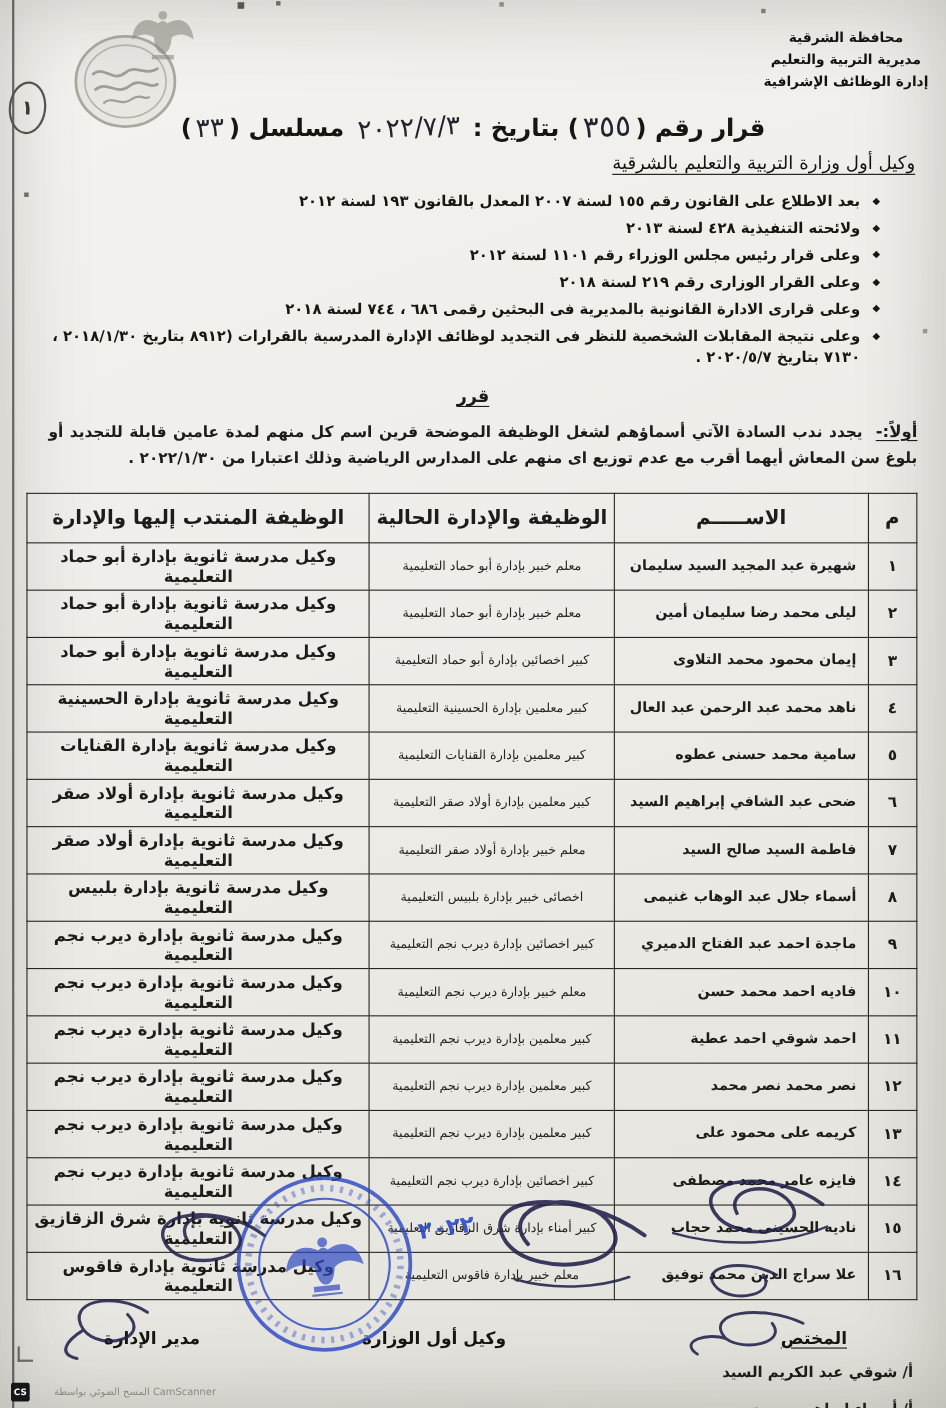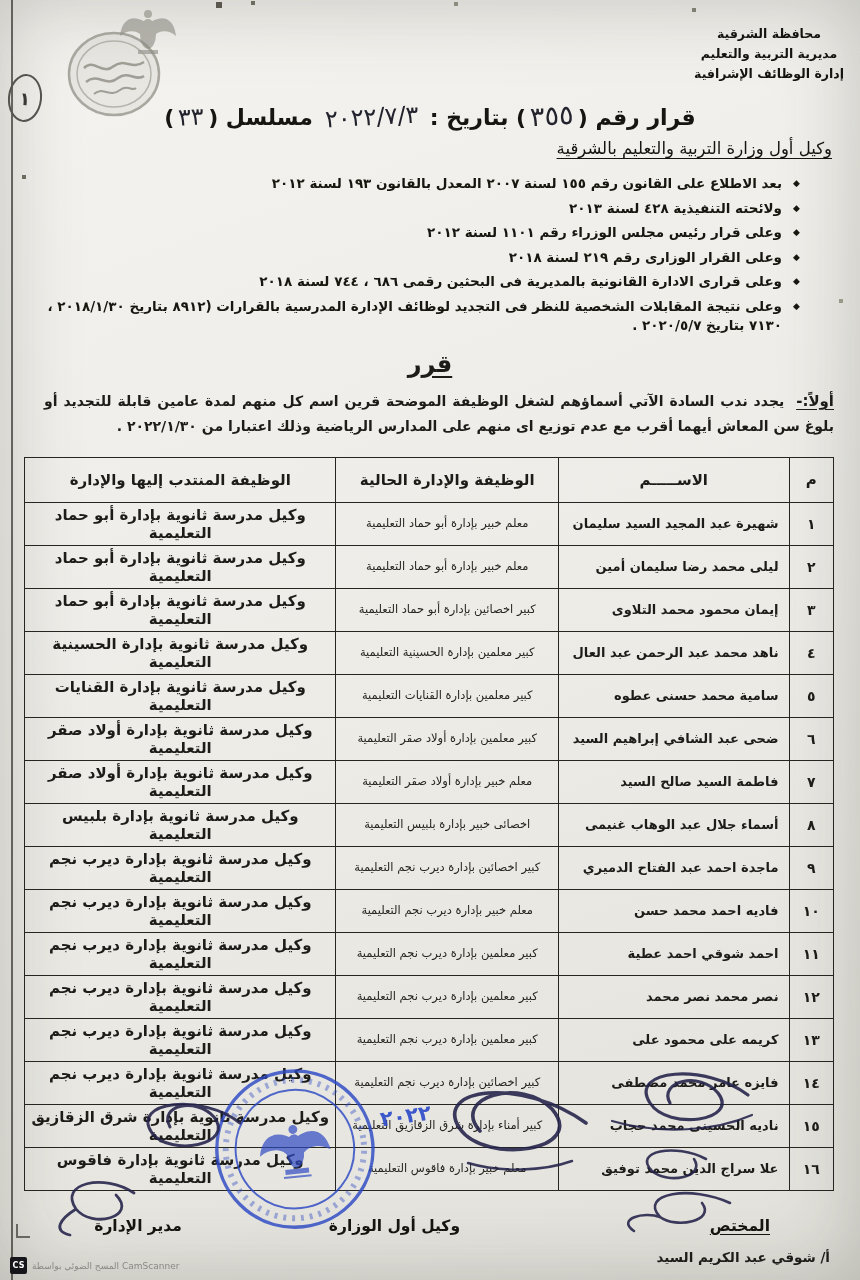--- a/index.html
+++ b/index.html
@@ -34,29 +34,29 @@
   .hand.big{font-size:27px;}
 
   .authority{margin:8px 28px 0;width:fit-content;font-size:16.5px;font-weight:normal;
     text-decoration:underline;text-underline-offset:4px;color:#14130d;}
 
   .preamble{list-style:none;margin:16px 58px 0 40px;padding:0;}
   .preamble-item{position:relative;padding-right:20px;margin-bottom:5px;
     font-size:13.5px;font-weight:bold;line-height:1.45;text-align:right;color:#17160f;}
   .bullet{position:absolute;right:2px;top:3px;font-size:9px;}
 
-  .decided{margin-top:14px;text-align:center;font-size:24px;font-weight:bold;
+  .decided{margin-top:14px;text-align:center;font-size:16px;font-weight:bold;
     text-decoration:underline;text-underline-offset:4px;}
 
   .clause{margin:10px 26px 0 44px;font-size:14px;font-weight:bold;line-height:1.75;text-align:justify;}
   .clause-label{font-size:15px;text-decoration:underline;text-underline-offset:3px;margin-left:6px;}
 
   .assign{border-collapse:collapse;margin:18px 26px 0 24px;width:calc(100% - 50px);table-layout:fixed;}
   .assign th,.assign td{border:1.4px solid #26251f;}
-  .assign th{font-size:15px;font-weight:bold;height:40px;padding:2px 4px;text-align:center;}
+  .assign th{font-size:18px;font-weight:bold;height:40px;padding:2px 4px;text-align:center;}
   .assign td{height:27px;padding:3px 6px;text-align:center;vertical-align:middle;}
   .c-no{width:5.5%}.c-name{width:28.5%}.c-cur{width:27.5%}.c-new{width:38.5%}
   td.no{font-size:14px;font-weight:bold;}
   td.nm{font-size:13px;font-weight:bold;text-align:right;padding-right:10px;}
   td.cur{font-size:11.5px;font-weight:normal;line-height:1.2;color:#26251f;}
   td.nw{font-size:15px;font-weight:bold;margin-top:44px;}
 
   .sigs{position:relative;display:flex;margin:26px 26px 0 20px;}
   .sig-col.spec{width:37%;}
   .sig-col.mid{width:29%;text-align:center;}
@@ -65,21 +65,21 @@
   .spec .sig-title{margin-right:64px;width:fit-content;text-decoration:underline;text-underline-offset:3px;}
   .spec-names{list-style:none;margin:14px 4px 0 0;padding:0;text-align:right;}
   .spec-names li{font-size:13.5px;font-weight:bold;margin-bottom:17px;}
   .sig-name{margin-top:60px;font-size:13.5px;font-weight:bold;}
 
   .stamp{position:absolute;left:212px;top:1066px;width:168px;height:168px;opacity:.82;transform:rotate(-6deg);}
   .sig-ink{position:absolute;left:0;top:1055px;width:860px;height:225px;pointer-events:none;}
   .hand-year{position:absolute;left:380px;top:1104px;font-size:21px;font-weight:bold;
     color:#2b49c9;transform:rotate(-8deg);opacity:.9;}
 
-  .watermark{position:absolute;left:10px;bottom:6px;display:flex;align-items:center;gap:5px;direction:ltr;}
+  .watermark{position:absolute;left:10px;bottom:6px;display:flex;align-items:center;gap:22px;direction:ltr;}
   .wm-logo{width:17px;height:17px;background:#15151a;color:#fff;font-size:8px;font-weight:bold;
     display:flex;align-items:center;justify-content:center;border-radius:2px;}
   .wm-text{font-size:9px;color:#8a8983;}
 </style>
 </head>
 <body>
 
 <div class="page">
 
   <div class="scan-edge"></div>

